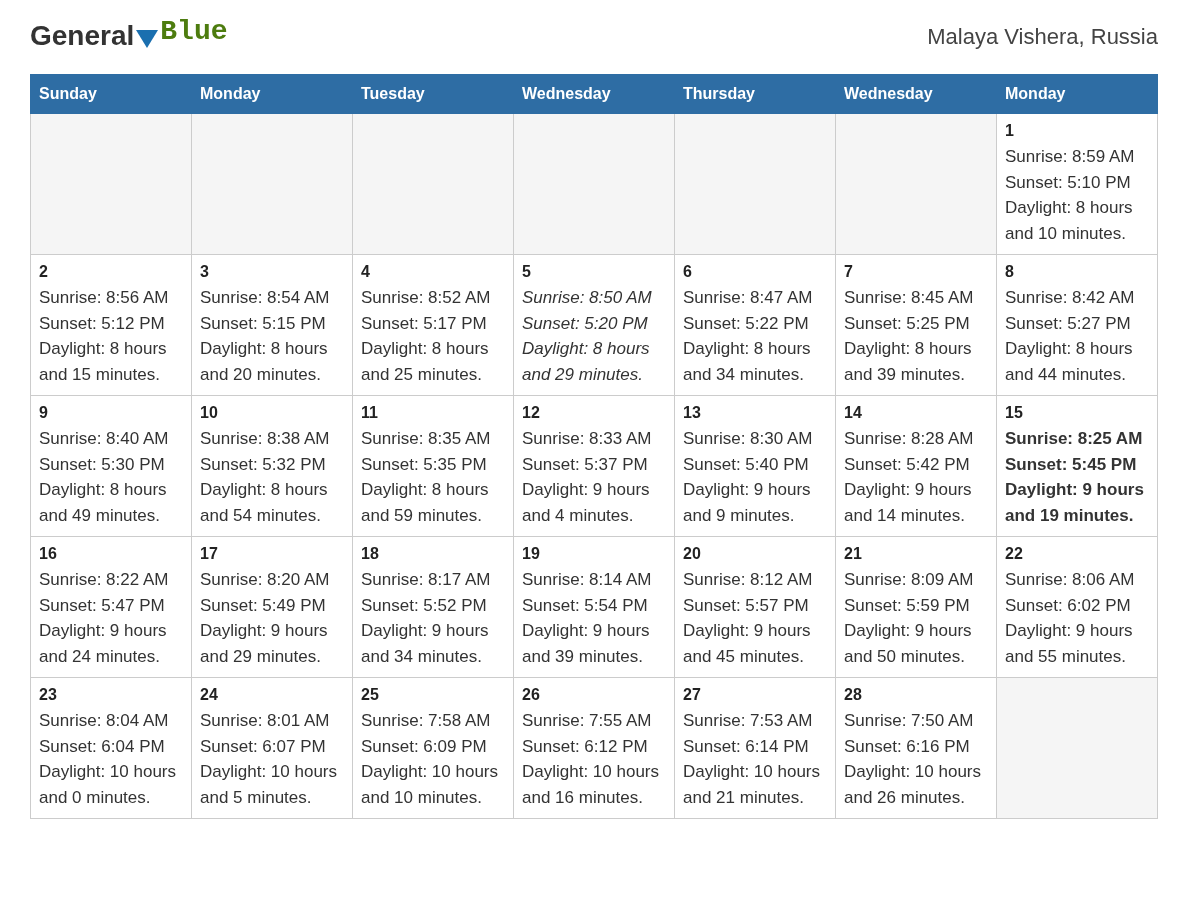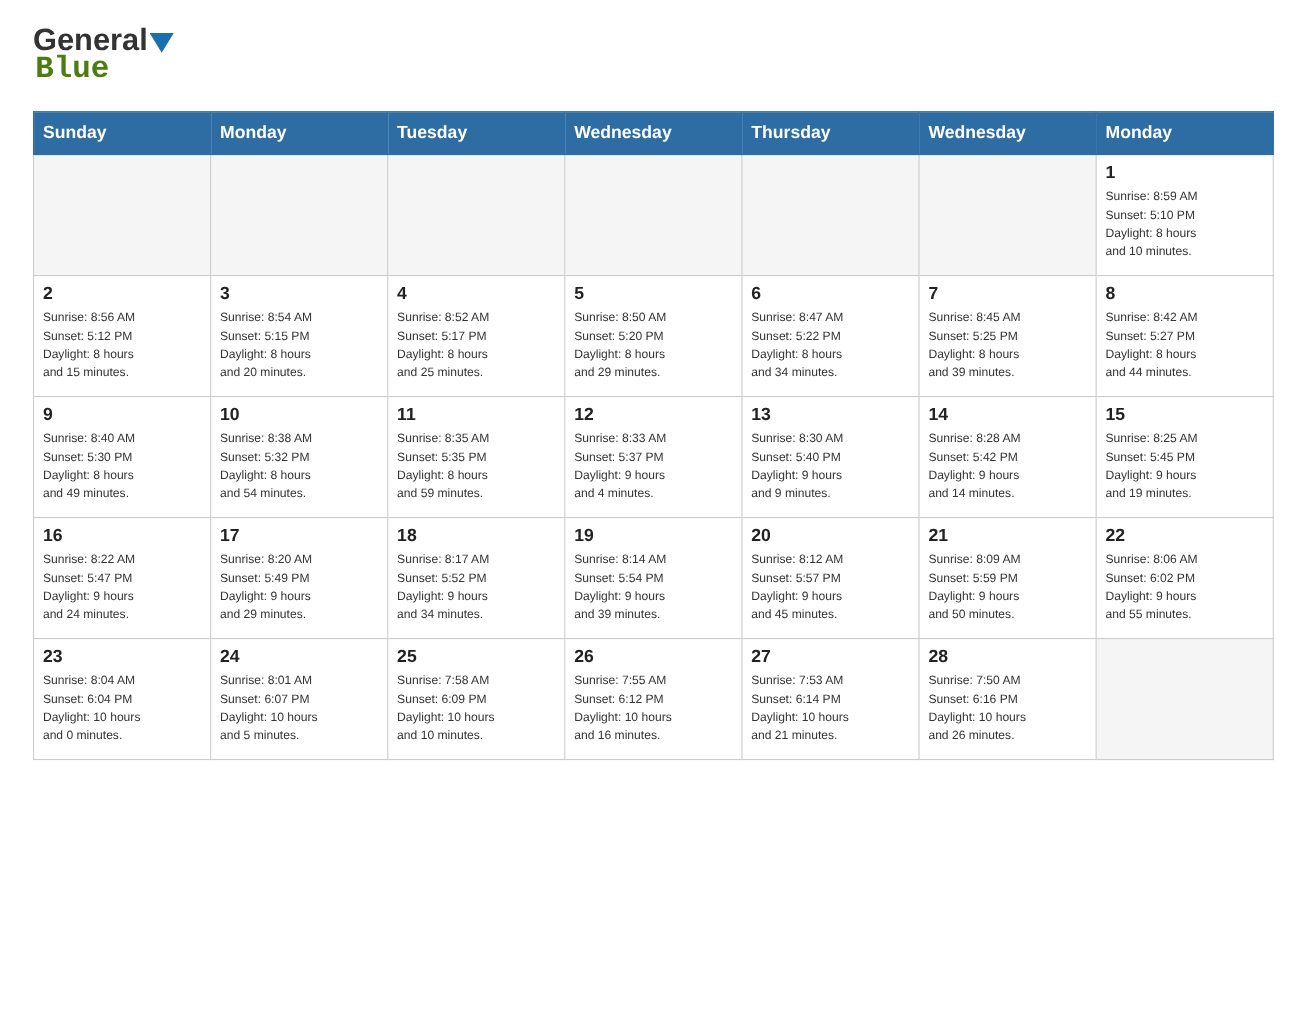--- a/index.html
+++ b/index.html
@@ -63,36 +63,35 @@
       height: 110px;
     }
     .day-number {
       font-size: 16px;
       font-weight: bold;
       color: #222;
       display: block;
       margin-bottom: 4px;
     }
     .day-info {
-      font-size: 11px;
+      font-size: 17px;
       color: #333;
       line-height: 1.5;
     }
     .empty-cell {
       background: #f9f9f9;
     }
     tbody tr:nth-child(odd) td {
       background: #fff;
     }
     tbody tr td.empty-cell {
       background: #f5f5f5;
     }
     .logo-wrapper {
       display: flex;
-      flex-direction: column;
       align-items: flex-start;
     }
     .logo-line1 {
       display: flex;
       align-items: center;
     }
   </style>
 </head>
 <body>
 
@@ -100,20 +99,21 @@
   <div class="logo-wrapper">
     <div class="logo-line1">
       <span class="logo-text-general">General</span>
       <svg width="22" height="18" viewBox="0 0 22 18" style="margin-left:2px;margin-top:6px;">
         <polygon points="0,0 22,0 11,18" fill="#1a6faf"></polygon>
       </svg>
     </div>
     <span class="logo-text-blue" style="margin-top:-4px;margin-left:2px;">Blue</span>
   </div>
   <div class="title-block">
+    <div class="location-title">Malaya Vishera, Russia</div>
   </div>
 </div>
 
 <table>
   <thead>
     <tr>
     <th>Sunday</th>
         <th>Monday</th>
         <th>Tuesday</th>
         <th>Wednesday</th>
@@ -155,21 +155,21 @@
         </td>
         <td>
           <span class="day-number">4</span>
           <div class="day-info" style="white-space: pre-line;">Sunrise: 8:52 AM
 Sunset: 5:17 PM
 Daylight: 8 hours
 and 25 minutes.</div>
         </td>
         <td>
           <span class="day-number">5</span>
-          <div class="day-info" style="white-space: pre-line;">Sunrise: 8:50 AM
+          <div class="day-info" style="white-space: pre-line; font-style: italic;">Sunrise: 8:50 AM
 Sunset: 5:20 PM
 Daylight: 8 hours
 and 29 minutes.</div>
         </td>
         <td>
           <span class="day-number">6</span>
           <div class="day-info" style="white-space: pre-line;">Sunrise: 8:47 AM
 Sunset: 5:22 PM
 Daylight: 8 hours
 and 34 minutes.</div>
@@ -227,21 +227,21 @@
         </td>
         <td>
           <span class="day-number">14</span>
           <div class="day-info" style="white-space: pre-line;">Sunrise: 8:28 AM
 Sunset: 5:42 PM
 Daylight: 9 hours
 and 14 minutes.</div>
         </td>
         <td>
           <span class="day-number">15</span>
-          <div class="day-info" style="white-space: pre-line;">Sunrise: 8:25 AM
+          <div class="day-info" style="white-space: pre-line; font-weight: bold;">Sunrise: 8:25 AM
 Sunset: 5:45 PM
 Daylight: 9 hours
 and 19 minutes.</div>
         </td>
       </tr>
       <tr>
         <td>
           <span class="day-number">16</span>
           <div class="day-info" style="white-space: pre-line;">Sunrise: 8:22 AM
 Sunset: 5:47 PM

